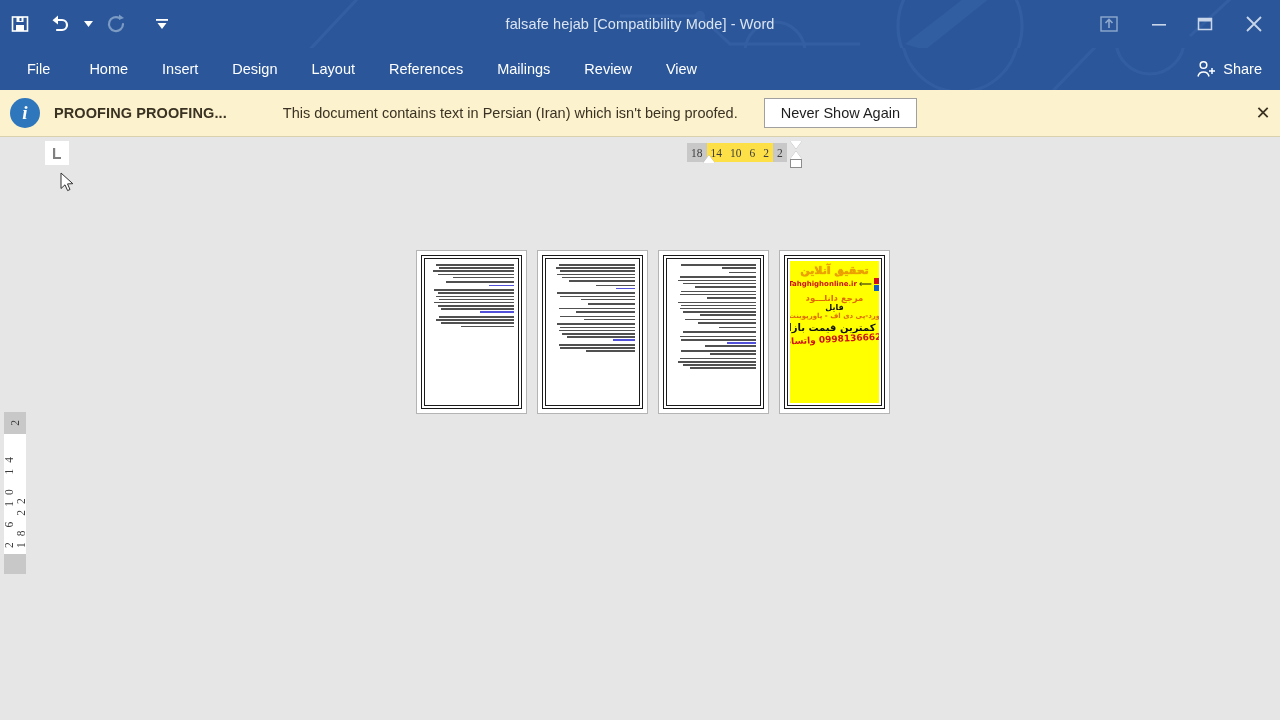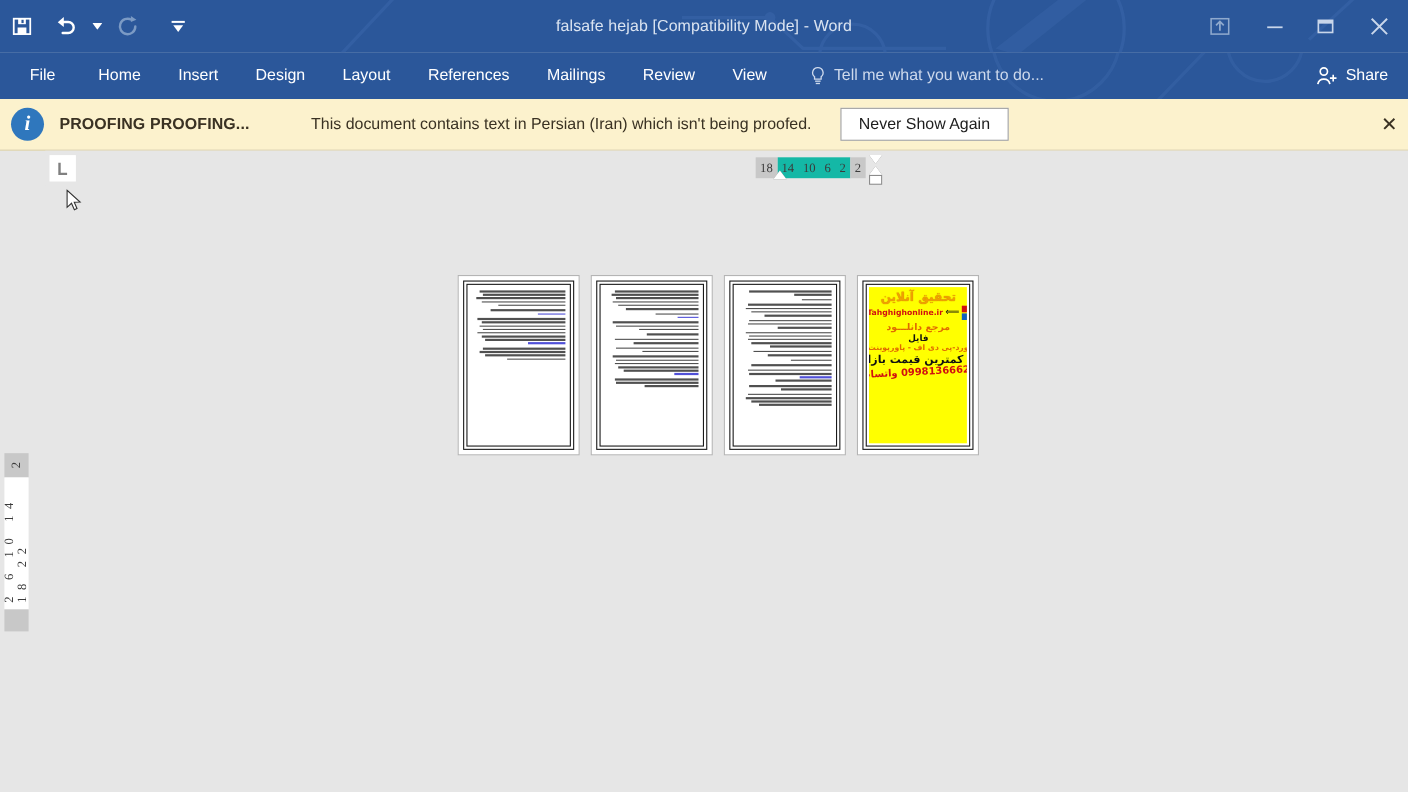--- a/index.html
+++ b/index.html
@@ -113,21 +113,21 @@
     position: absolute; left: 4px; top: 4px;
     width: 24px; height: 24px; background: #ffffff;
     display: flex; align-items: center; justify-content: center;
   }
   .hruler {
     position: absolute; left: 646px; top: 6px;
     height: 19px; display: flex; align-items: center;
   }
   .hr-seg { height: 19px; display: flex; align-items: center; }
   .hr-gray { background: #c8c8c8; }
-  .hr-white { background: #14b8a6; }
+  .hr-white { background: #fde047; }
   .hr-num { font-size: 11.5px; color: #3b3b3b; font-family: "Liberation Serif", serif; padding: 0 4px; }
   .indent-left {
     position: absolute; left: 662px; top: 18px;
     width: 0; height: 0;
     border-left: 6px solid transparent; border-right: 6px solid transparent;
     border-bottom: 8px solid #ffffff;
     filter: drop-shadow(0 0 .5px #777);
   }
   .indent-right-top {
     position: absolute; left: 749px; top: 4px;
@@ -303,28 +303,20 @@
     <div class="tab">Home</div>
     <div class="tab">Insert</div>
     <div class="tab">Design</div>
     <div class="tab">Layout</div>
     <div class="tab">References</div>
     <div class="tab">Mailings</div>
     <div class="tab">Review</div>
     <div class="tab">View</div>
   </div>
 
-  <div class="tellme">
-    <svg width="15" height="18" viewBox="0 0 15 18">
-      <path d="M7.5 1.5 a4.6 4.6 0 0 1 3 8.2 V12 H4.5 V9.7 a4.6 4.6 0 0 1 3 -8.2 Z" fill="none" stroke="currentColor" stroke-width="1.2"></path>
-      <rect x="5" y="13.2" width="5" height="1.2" fill="currentColor"></rect>
-      <rect x="5.6" y="15.3" width="3.8" height="1.2" fill="currentColor"></rect>
-    </svg>
-    <span>Tell me what you want to do...</span>
-  </div>
 
   <div class="share">
     <svg width="20" height="18" viewBox="0 0 20 18">
       <circle cx="7.5" cy="5" r="3.3" fill="none" stroke="currentColor" stroke-width="1.5"></circle>
       <path d="M2 16.5 a5.6 5.6 0 0 1 11 0" fill="none" stroke="currentColor" stroke-width="1.5"></path>
       <path d="M16 8 V14 M13 11 H19" stroke="currentColor" stroke-width="1.5"></path>
     </svg>
     <span>Share</span>
   </div>
 </div>

